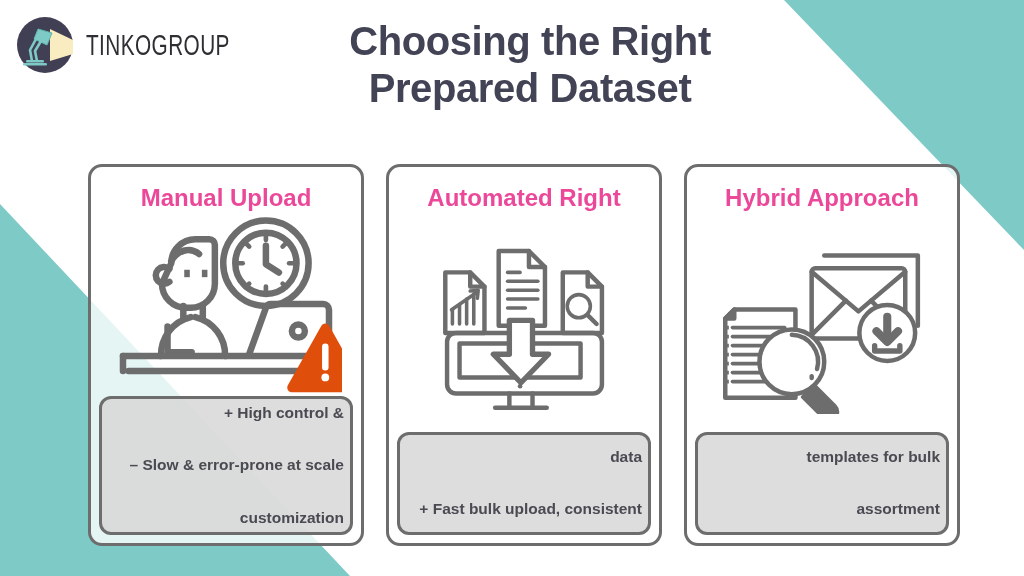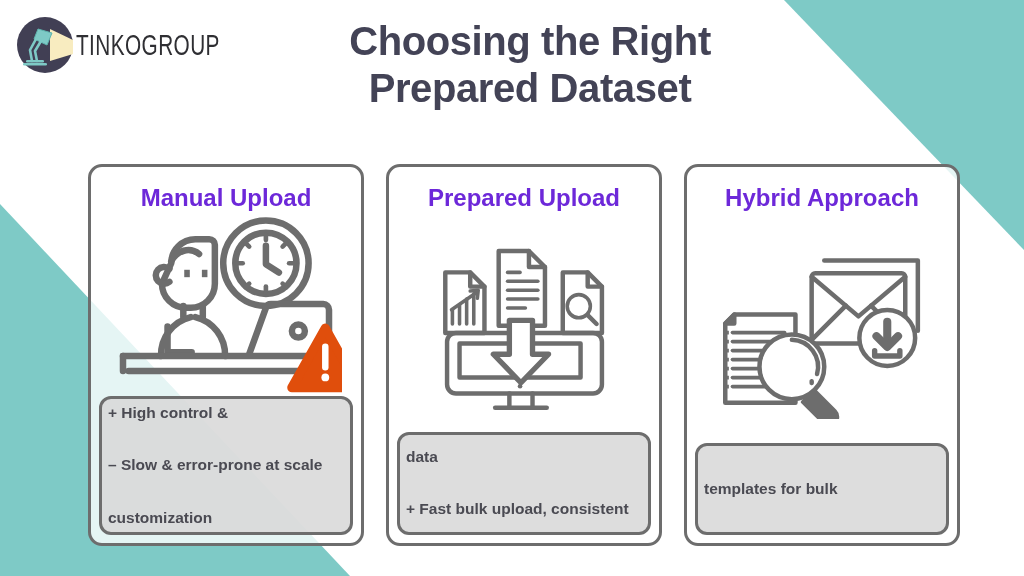--- a/index.html
+++ b/index.html
@@ -39,20 +39,21 @@
     clip-path: polygon(0 0, 0 100%, 100% 100%);
   }
 
   
   #logo-block {
     position: absolute;
     left: 14px;
     top: 14px;
     display: flex;
     align-items: center;
+    gap: 10px;
     z-index: 5;
   }
   #logo-mark {
     width: 62px;
     height: 62px;
     flex: 0 0 62px;
   }
   #logo-text {
     font-family: "Liberation Sans", sans-serif;
     font-size: 26px;
@@ -97,21 +98,21 @@
     display: flex;
     flex-direction: column;
     align-items: center;
     box-sizing: border-box;
     background: rgba(255,255,255,0.80);
   }
   .card-title {
     margin-top: 18px;
     font-size: 24px;
     font-weight: bold;
-    color: #6d28d9;
+    color: #ec4899;
     text-align: center;
     line-height: 1.1;
   }
   .card-art {
     flex: 1 1 auto;
     width: 100%;
     display: flex;
     align-items: center;
     justify-content: center;
     padding: 4px 6px 0 6px;
@@ -123,21 +124,21 @@
     width: calc(100% - 16px);
     margin: 0 8px 8px 8px;
     box-sizing: border-box;
     border: 3px solid #6d6d6d;
     border-radius: 12px;
     background: rgba(216,216,216,0.88);
     color: #4a4a52;
     font-size: 15.5px;
     font-weight: bold;
     line-height: 1.33;
-    text-align: left;
+    text-align: right;
     padding: 12px 6px;
     min-height: 92px;
     display: flex;
     flex-direction: column;
     justify-content: center;
     gap: 32px;
   }
   .footer-line { display: block; }
 </style>
 </head>
@@ -226,21 +227,21 @@
         </svg>
       </div>
       <div class="card-footer">
         <span class="footer-line">+ High control &amp;</span>
         <span class="footer-line">– Slow &amp; error-prone at scale</span>
         <span class="footer-line">customization</span>
       </div>
     </div>
 
     <div class="card">
-      <div class="card-title">Prepared Upload</div>
+      <div class="card-title">Automated Right</div>
       <div class="card-art">
         <svg viewBox="0 0 230 200" width="205" height="178">
           <g fill="none" stroke="#6d6d6d" stroke-width="5" stroke-linecap="round" stroke-linejoin="round">
 
             <path d="M26 42 h28 l16 16 v52 h-44 z"></path>
             <path d="M54 42 v16 h16"></path>
             <g stroke-width="4">
               <path d="M34 100 v-16"></path>
                 <path d="M42 100 v-22"></path>
               <path d="M50 100 v-28"></path>
@@ -322,17 +323,18 @@
 
             <circle cx="84" cy="142" r="36" fill="#ffffff"></circle>
             <path d="M84 112 a30 30 0 0 1 28 38" stroke-width="5"></path>
             <path d="M106 158 a5 5 0 0 1 0 2" stroke-width="5"></path>
           </g>
           <path d="M109 168 L132 191 a9 9 0 0 1 -13 13 L96 181 Z" fill="#6d6d6d" stroke="#6d6d6d" stroke-width="4" stroke-linejoin="round"></path>
         </svg>
       </div>
       <div class="card-footer">
         <span class="footer-line">templates for bulk</span>
+        <span class="footer-line">assortment</span>
       </div>
     </div>
 
   </div>
 </div>
 
 </body></html>

